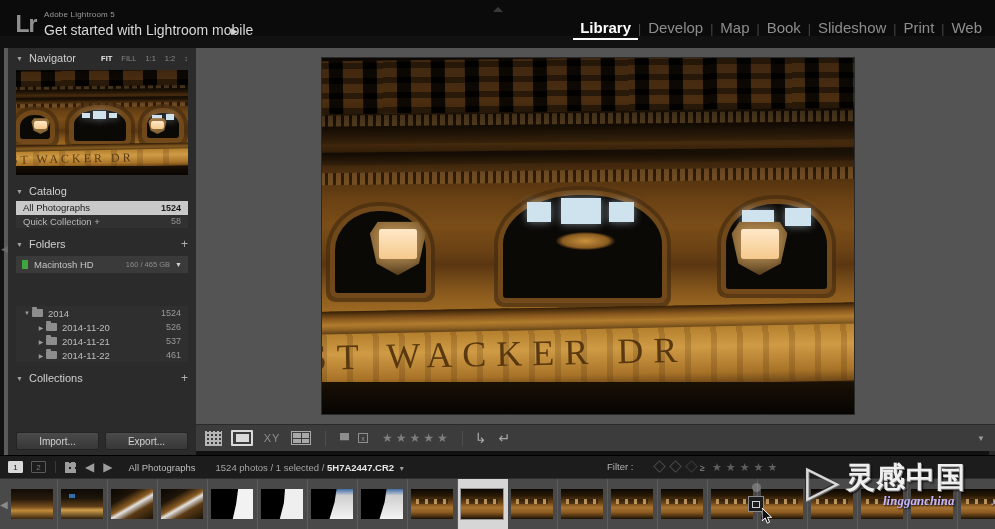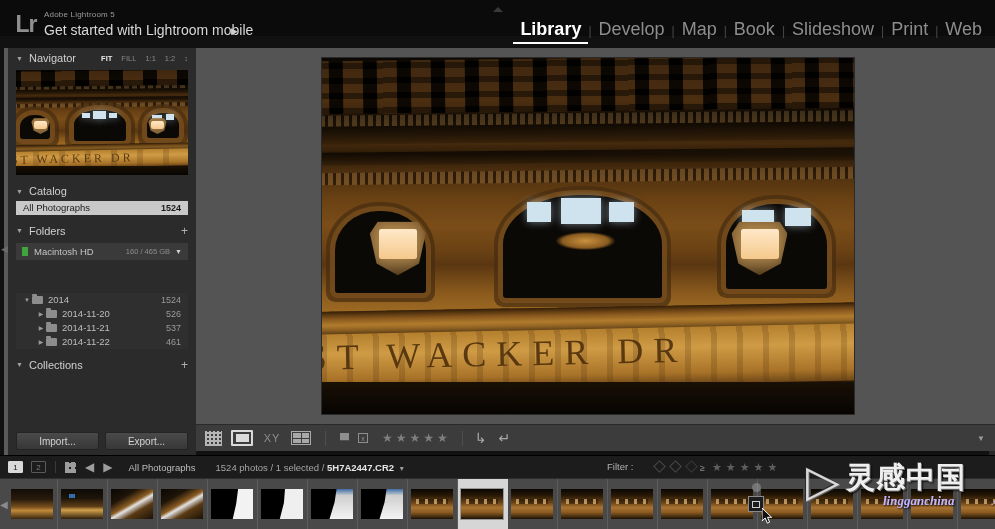--- a/index.html
+++ b/index.html
@@ -16,21 +16,21 @@
   .lr-logo{position:absolute;left:12px;top:10px;width:28px;height:28px;color:#8f8f8f;
     font-size:23px;font-weight:bold;letter-spacing:-1px;line-height:28px;text-align:center;}
   .app-sub{position:absolute;left:44px;top:10px;font-size:8px;color:#9a9a9a;letter-spacing:.2px;}
   .app-title{position:absolute;left:44px;top:22px;font-size:14px;color:#d8d8d8;}
   .app-title-arrow{position:absolute;left:231px;top:26px;font-size:9px;color:#cfcfcf;}
   .topgrip{position:absolute;left:489px;top:5px;width:18px;height:7px;}
   .topgrip:before{content:"";position:absolute;left:4px;top:2px;border-left:5px solid transparent;
     border-right:5px solid transparent;border-bottom:5px solid #3a3a3a;}
 
   .modules{position:absolute;right:6px;top:19px;display:flex;align-items:baseline;}
-  .module{font-size:18px;color:#8d8d8d;padding:0 7px;cursor:default;}
+  .module{font-size:15px;color:#8d8d8d;padding:0 7px;cursor:default;}
   .module.active{color:#ffffff;font-weight:bold;border-bottom:2px solid #ffffff;padding-bottom:2px;}
   .msep{color:#4a4a4a;font-size:12px;}
 
   
   .leftpanel{position:absolute;left:8px;top:48px;width:188px;height:410px;background:#2b2b2b;}
   .panel-head{height:20px;display:flex;align-items:center;padding:0 8px;color:#c9c9c9;font-size:11px;}
   .tri{font-size:7px;color:#a0a0a0;margin-right:6px;}
   .ph-title{font-size:11px;color:#cfcfcf;}
   .nav-modes{margin-left:auto;display:flex;gap:9px;align-items:center;text-align:right;}
   .nav-modes span{font-size:7.5px;color:#8a8a8a;}
@@ -299,20 +299,24 @@
     <div class="sec">
       <div class="panel-head">
         <span class="tri">▼</span>
         <span class="ph-title">Catalog</span>
       </div>
       <div class="rowlist">
         <div class="row sel">
           <span>All Photographs</span>
           <span class="cnt">1524</span>
         </div>
+        <div class="row">
+          <span>Quick Collection  +</span>
+          <span class="cnt">58</span>
+        </div>
       </div>
     </div>
 
     <div class="sec">
       <div class="panel-head">
         <span class="tri">▼</span>
         <span class="ph-title">Folders</span>
         <span class="plus">+</span>
       </div>
       <div class="drive">

